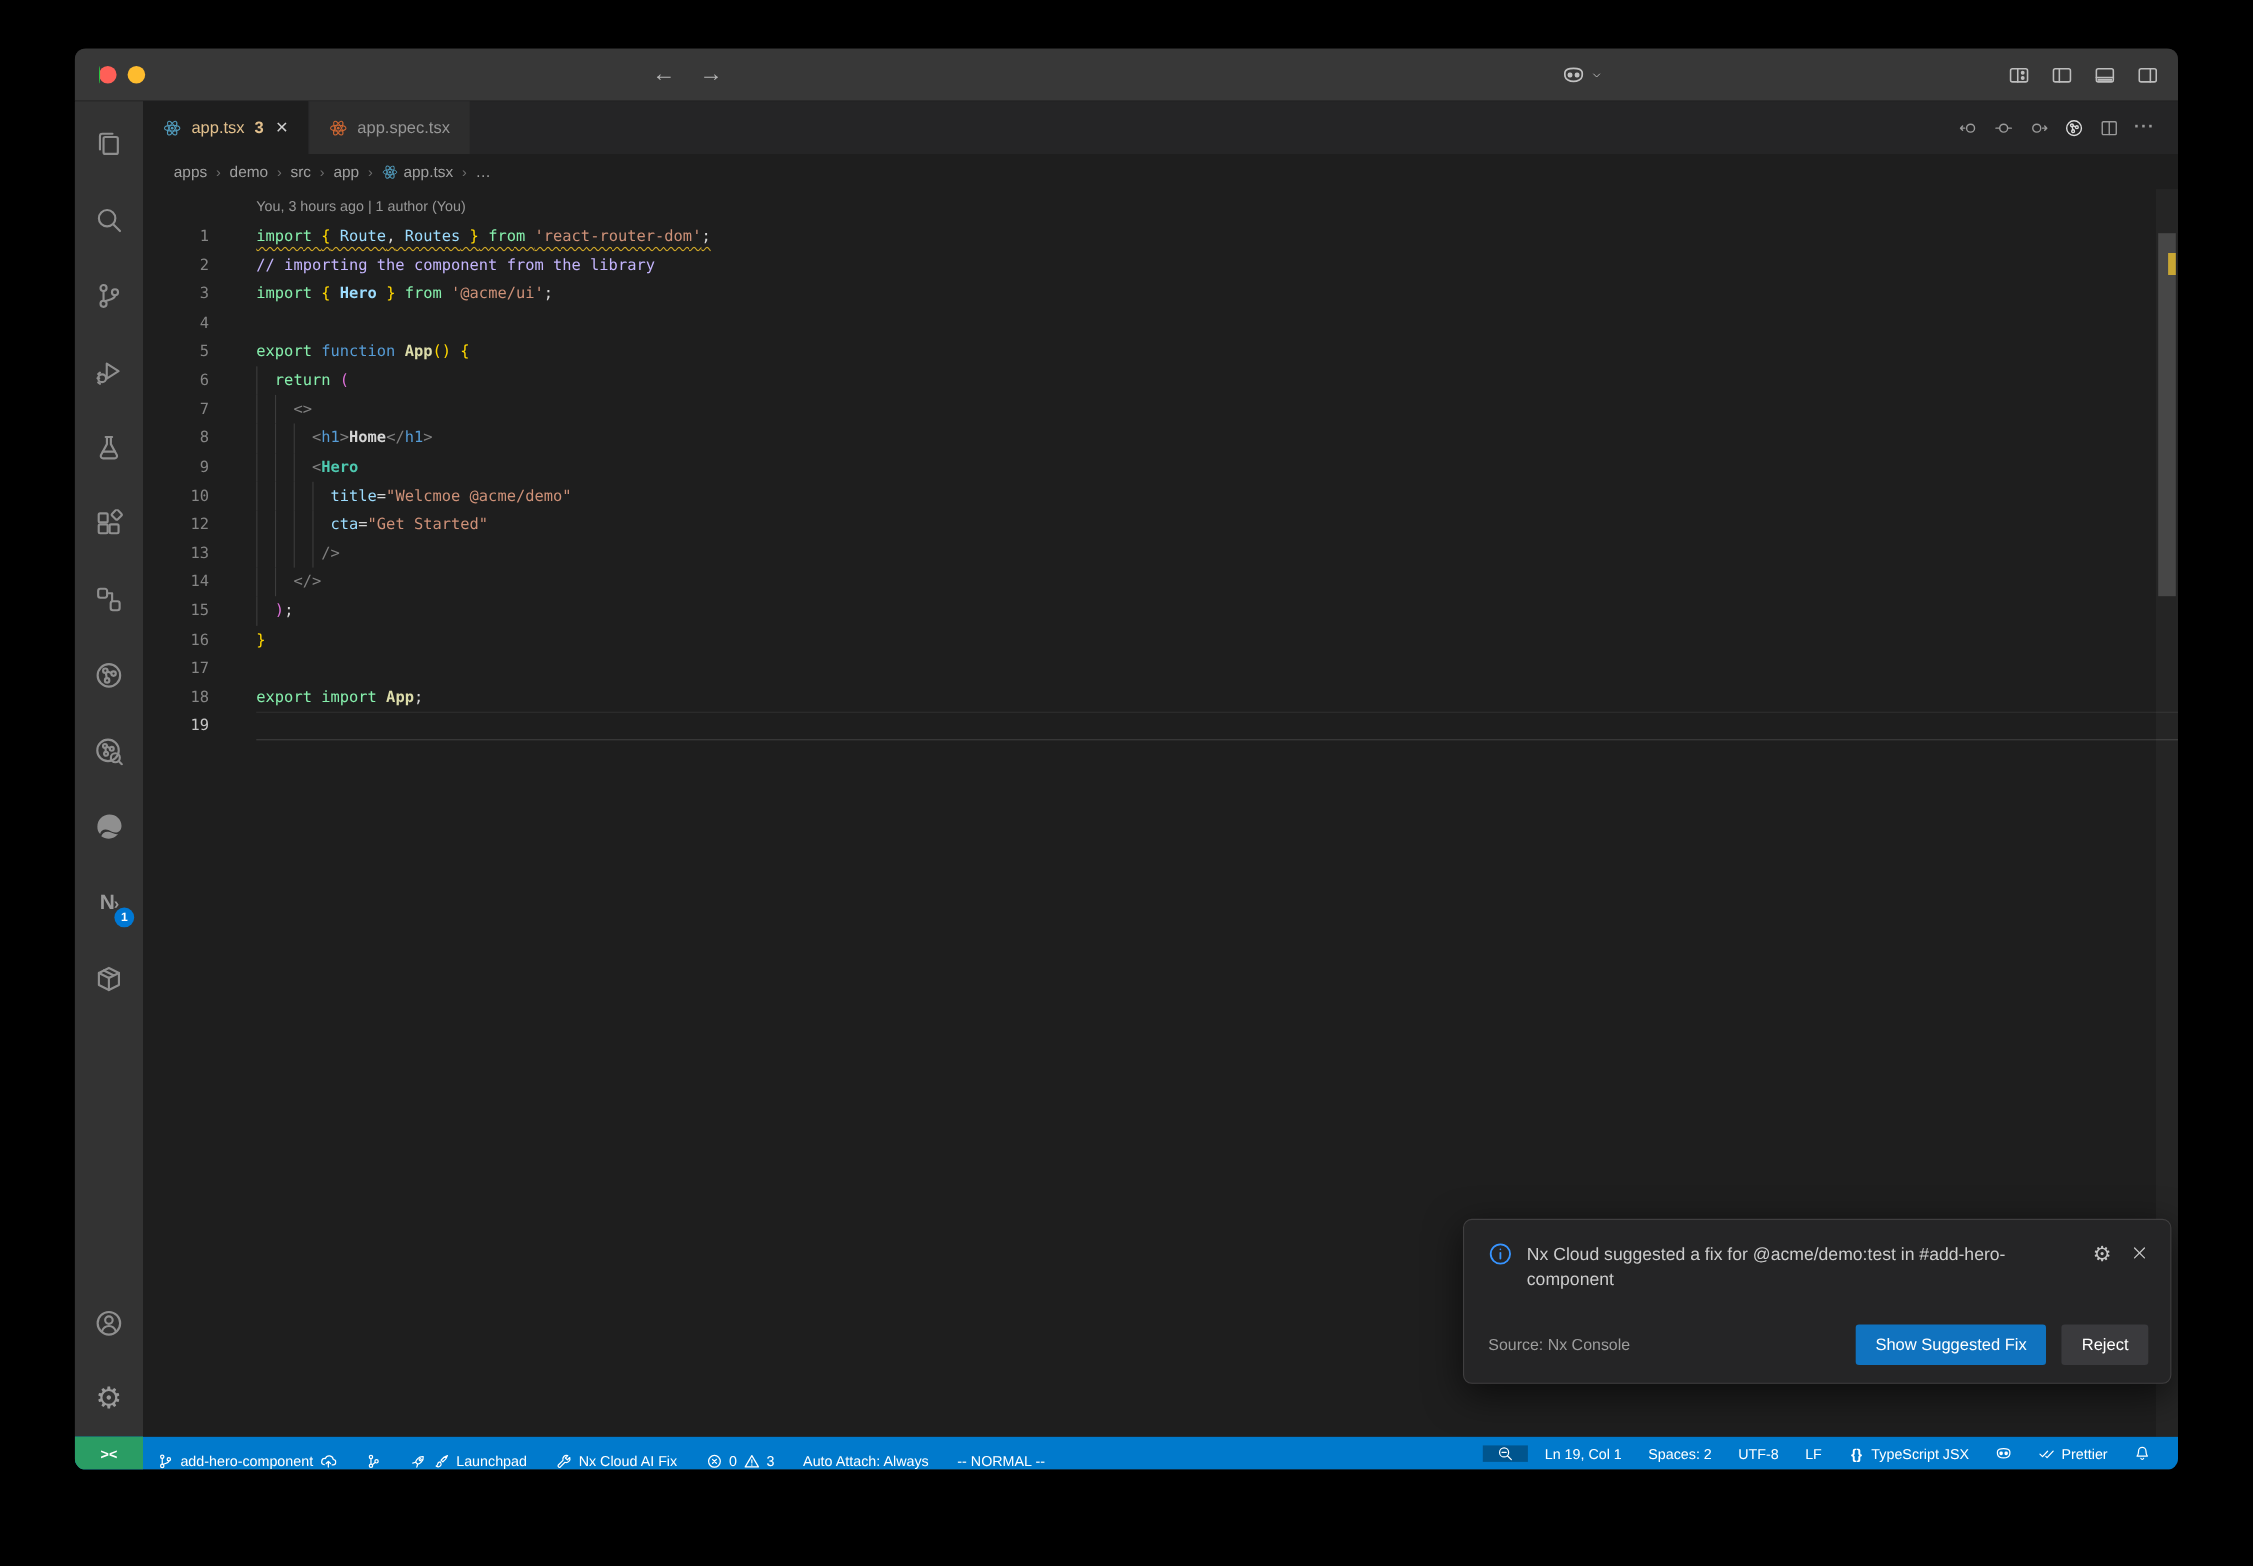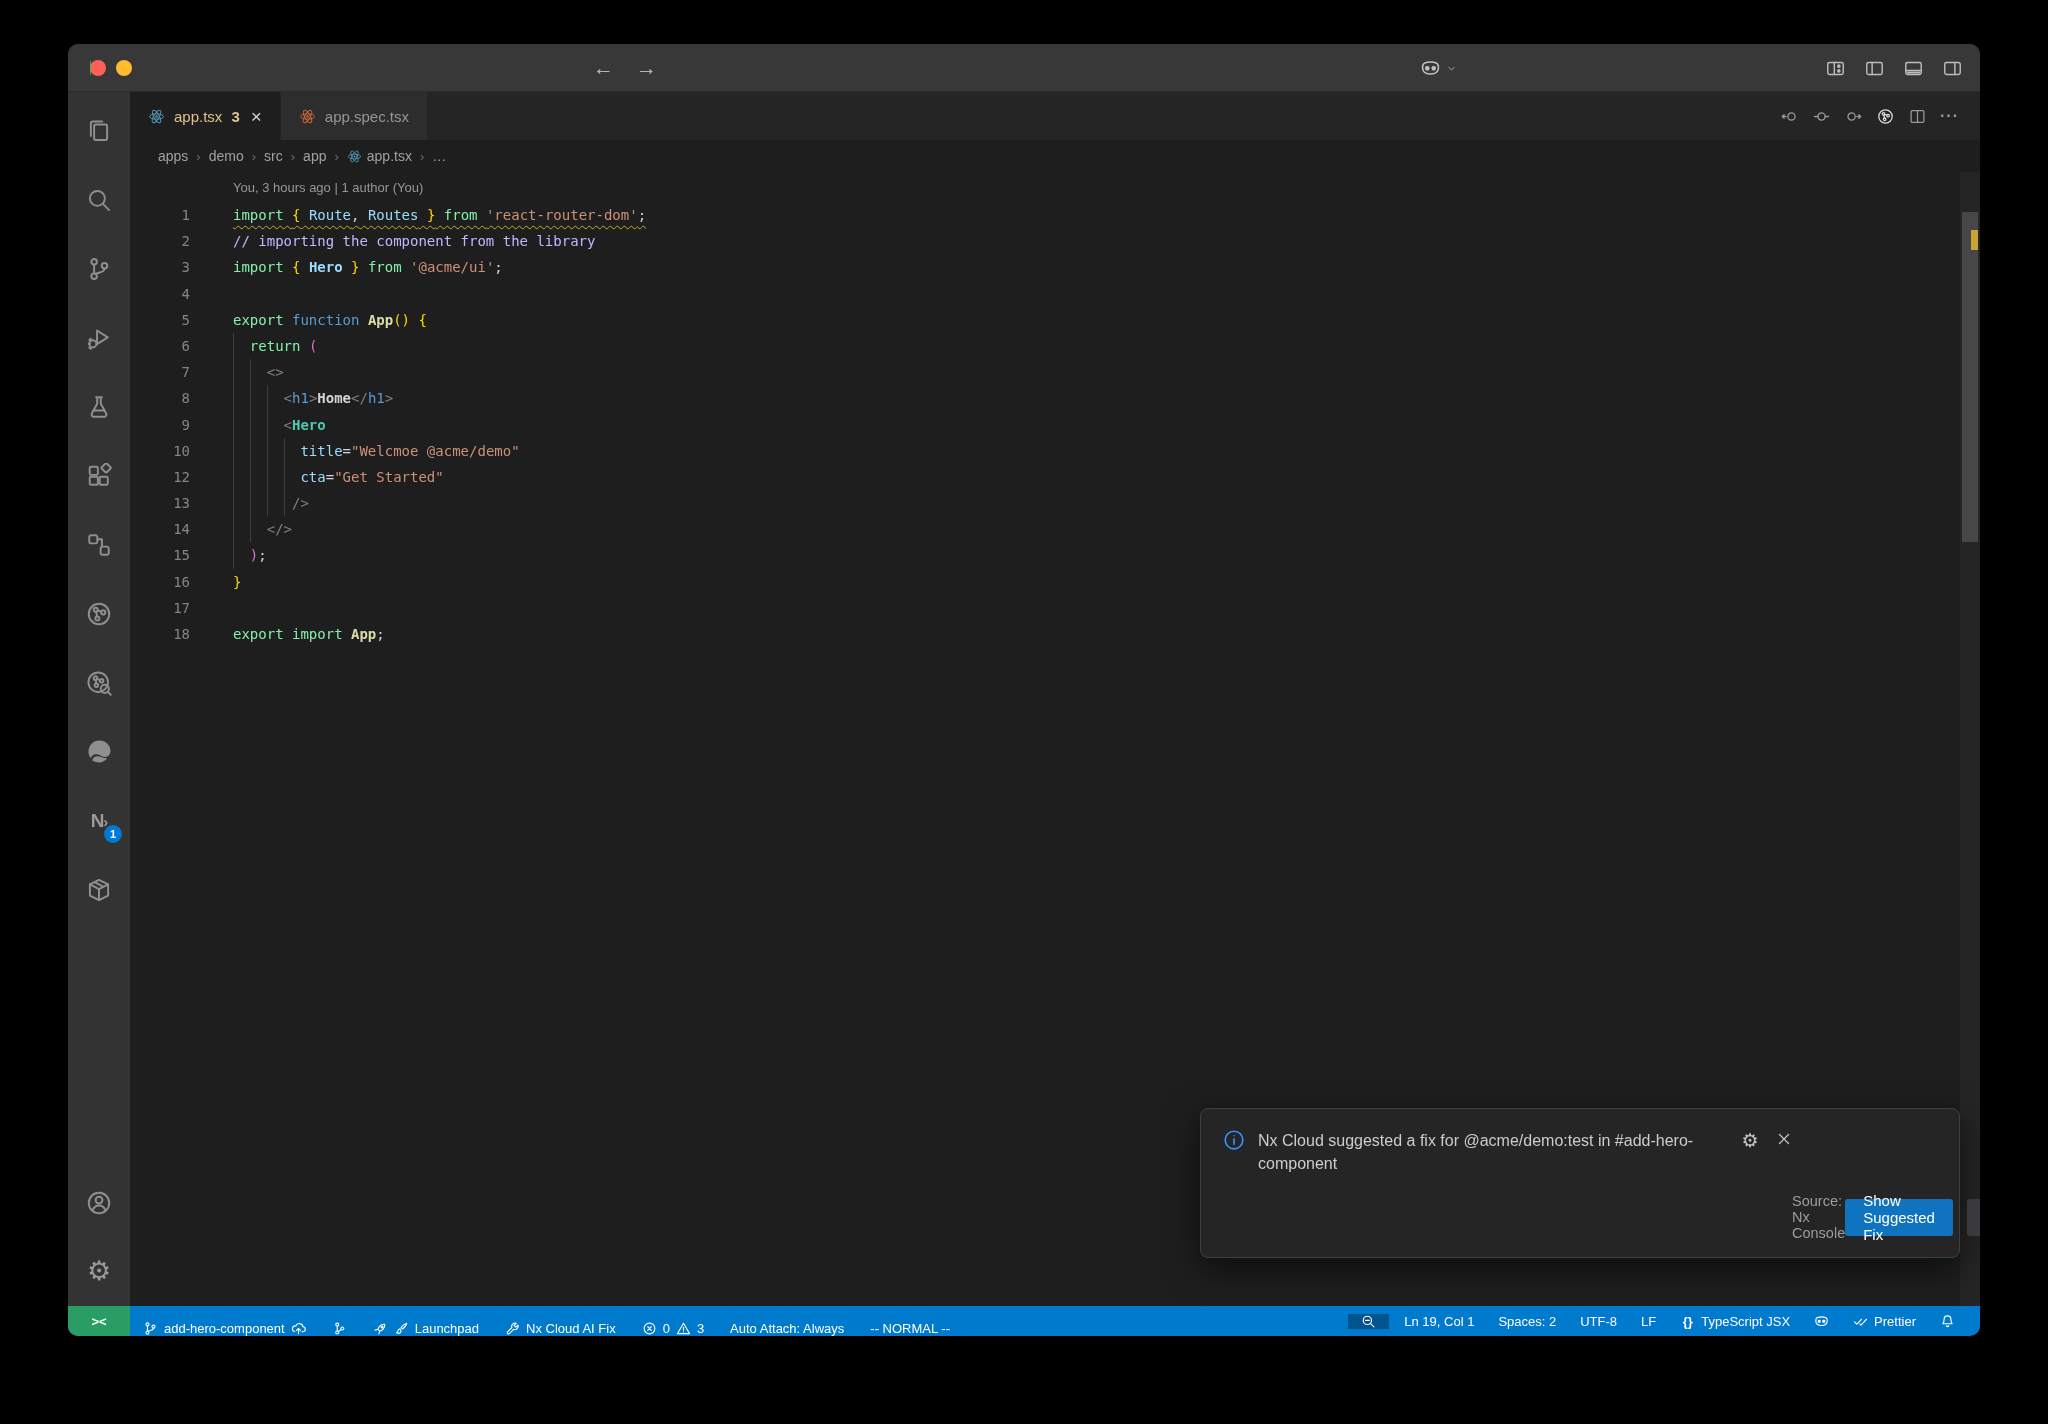--- a/index.html
+++ b/index.html
@@ -54,21 +54,21 @@
   
   .statusbar{height:30px;flex:none;background:#007acc;display:flex;align-items:stretch;color:#fff;font-size:13px}
   .remote{width:62px;flex:none;background:#2a9d64;display:flex;align-items:center;justify-content:center;font-weight:bold;font-size:13px;cursor:pointer}
   .sb-left{display:flex;align-items:flex-end;padding-left:4px}
   .sb-right{margin-left:auto;display:flex;align-items:center;padding-right:10px}
   .sb-item{display:flex;align-items:center;gap:6px;padding:0 9px;margin-right:8px;cursor:pointer;white-space:nowrap}
   .sb-right .sb-item{margin-right:6px}
   .sb-zoom{background:rgba(0,0,0,.3);padding:0 13px;margin-right:12px}
   .tx{font-family:"Liberation Sans",sans-serif}
   
-  .toast{position:absolute;right:20px;bottom:48px;width:760px;height:150px;background:#252526;border:1px solid #403f40;border-radius:8px;box-shadow:0 10px 34px rgba(0,0,0,.6);padding:20px 20px 16px 22px;display:flex;flex-direction:row;z-index:40}
+  .toast{position:absolute;right:6px;bottom:48px;width:644px;height:150px;background:#252526;border:1px solid #403f40;border-radius:8px;box-shadow:0 10px 34px rgba(0,0,0,.6);padding:20px 20px 16px 22px;display:flex;flex-direction:column;z-index:40}
   .toast-head{display:flex;gap:13px;align-items:flex-start}
   .toast-msg{width:470px;font-size:16px;line-height:1.45;color:#cccccc}
   .toast-icons{margin-left:auto;display:flex;gap:17px;color:#c5c5c5;margin-top:2px}
   .toast-foot{margin-top:auto;display:flex;align-items:center}
   .src{color:#9d9d9d;font-size:14.5px}
   .btns{margin-left:auto;display:flex;gap:14px}
   .btn{height:37px;display:flex;align-items:center;padding:0 18px;font-size:15px;color:#fff;border-radius:3px;cursor:pointer}
   .btn.primary{background:#1073bf}
   .btn.secondary{background:#3a3a3d}
   .ic{display:inline-flex;align-items:center;justify-content:center;flex:none}
@@ -375,20 +375,21 @@
             <div class="line"><span class="ln">8</span><span class="g" style="left:103.0px"></span><span class="g" style="left:119.9px"></span><span class="g" style="left:136.7px"></span><span class="lc"><span class="tok pn">      &lt;</span><span class="tok tg">h1</span><span class="tok pn">&gt;</span><span class="tok pl bd">Home</span><span class="tok pn">&lt;/</span><span class="tok tg">h1</span><span class="tok pn">&gt;</span></span></div>
             <div class="line"><span class="ln">9</span><span class="g" style="left:103.0px"></span><span class="g" style="left:119.9px"></span><span class="g" style="left:136.7px"></span><span class="lc"><span class="tok pn">      &lt;</span><span class="tok cp bd">Hero</span></span></div>
             <div class="line"><span class="ln">10</span><span class="g" style="left:103.0px"></span><span class="g" style="left:119.9px"></span><span class="g" style="left:136.7px"></span><span class="g" style="left:153.6px"></span><span class="lc"><span class="tok vr">        title</span><span class="tok pl">=</span><span class="tok str">"Welcmoe @acme/demo"</span></span></div>
             <div class="line"><span class="ln">12</span><span class="g" style="left:103.0px"></span><span class="g" style="left:119.9px"></span><span class="g" style="left:136.7px"></span><span class="g" style="left:153.6px"></span><span class="lc"><span class="tok vr">        cta</span><span class="tok pl">=</span><span class="tok str">"Get Started"</span></span></div>
             <div class="line"><span class="ln">13</span><span class="g" style="left:103.0px"></span><span class="g" style="left:119.9px"></span><span class="g" style="left:136.7px"></span><span class="g" style="left:153.6px"></span><span class="lc"><span class="tok pn">       /&gt;</span></span></div>
             <div class="line"><span class="ln">14</span><span class="g" style="left:103.0px"></span><span class="g" style="left:119.9px"></span><span class="lc"><span class="tok pn">    &lt;/&gt;</span></span></div>
             <div class="line"><span class="ln">15</span><span class="g" style="left:103.0px"></span><span class="lc"><span class="tok pl">  </span><span class="tok b2">)</span><span class="tok pl">;</span></span></div>
             <div class="line"><span class="ln">16</span><span class="lc"><span class="tok b1">}</span></span></div>
             <div class="line"><span class="ln">17</span><span class="lc"></span></div>
             <div class="line"><span class="ln">18</span><span class="lc"><span class="tok kw">export import </span><span class="tok fn bd">App</span><span class="tok pl">;</span></span></div>
+            <div class="line cur"><span class="ln">19</span><span class="lc"></span></div>
           </div>
         <div class="scrollbar">
           <div class="sb-thumb"></div>
           <div class="sb-marker"></div>
         </div>
         <div class="toast">
           <div class="toast-head">
             <span class="ic" style="width:22px;height:22px" id="toast-info">
                 <svg viewBox="0 0 16 16" fill="none" stroke="#3794ff" stroke-width="1.2" stroke-linecap="round">
                   <circle cx="8" cy="8" r="6.4"></circle>

